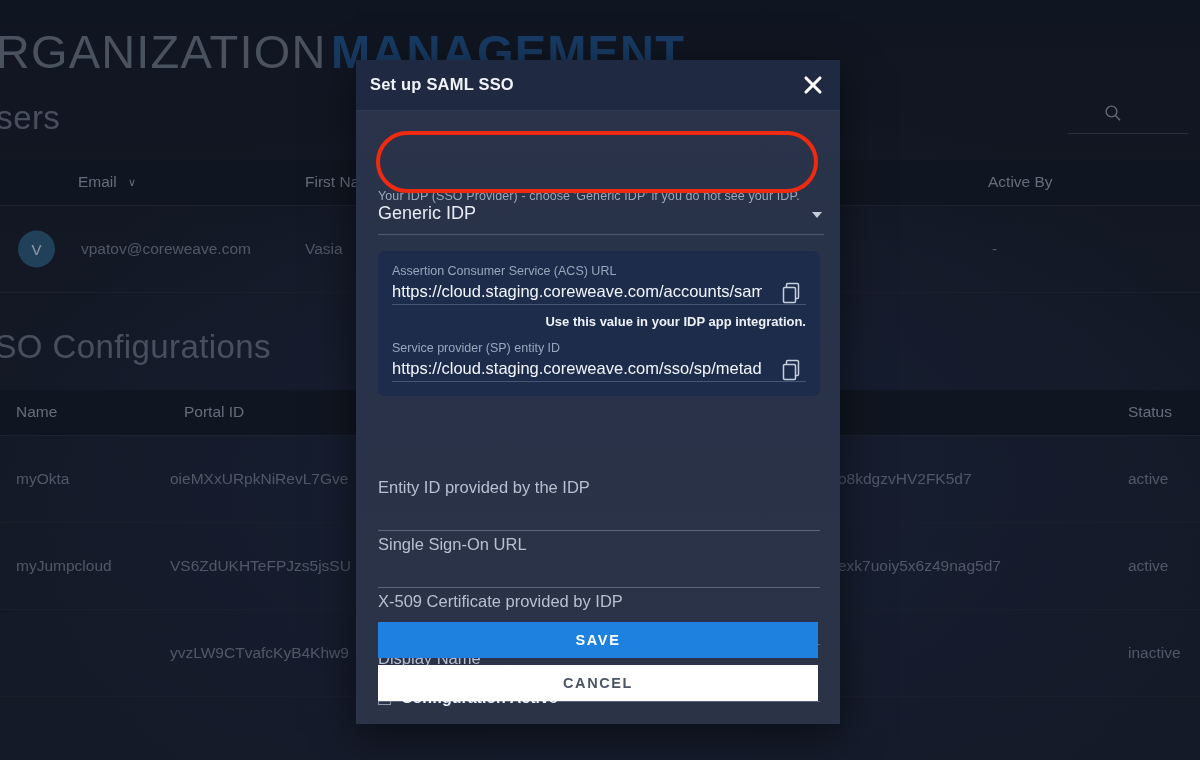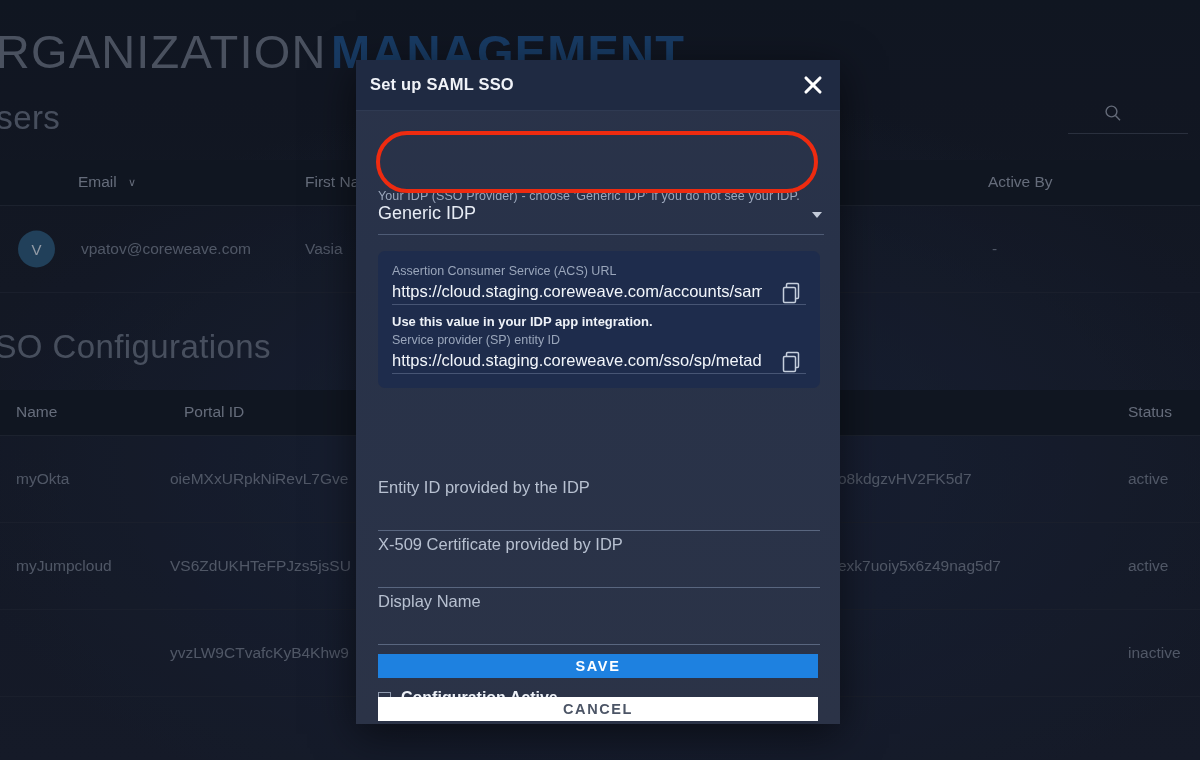--- a/index.html
+++ b/index.html
@@ -251,24 +251,25 @@
   .copy-btn {
     position: absolute;
     right: 2px;
     top: -2px;
     width: 24px;
     height: 26px;
     cursor: pointer;
   }
   .ro-help {
     margin-top: 9px;
-    margin-bottom: 4px;
+    margin-bottom: 12px;
     font-size: 13px;
     font-weight: 700;
     color: #eef2f8;
+    text-align: right;
   }
 
   
   .fields {
     position: absolute;
     left: 22px;
     top: 367px;
     width: 442px;
   }
   .field {
@@ -301,29 +302,28 @@
   .chk-label {
     font-size: 16px;
     font-weight: 700;
     color: #eef2f8;
   }
 
   .btn {
     position: absolute;
     left: 22px;
     width: 440px;
-    height: 24px;
+    height: 36px;
     display: flex;
     align-items: center;
     justify-content: center;
     font-size: 14.5px;
     font-weight: 700;
     letter-spacing: 1.6px;
     cursor: pointer;
-    margin-top: 32px;
   }
   .btn-save {
     top: 562px;
     background: #1e81e0;
     color: #ffffff;
   }
   .btn-cancel {
     top: 605px;
     background: #ffffff;
     color: #4c5566;
@@ -452,20 +452,23 @@
         </div>
       </div>
 
     </div>
 
     <div class="fields">
       <div class="field">
         <span class="field-ph">Entity ID provided by the IDP</span>
       </div>
       <div class="field">
+        <span class="field-ph">Single Sign-On URL</span>
+      </div>
+      <div class="field">
         <span class="field-ph">X-509 Certificate provided by IDP</span>
       </div>
       <div class="field">
         <span class="field-ph">Display Name</span>
       </div>
     </div>
 
     <div class="chk-row">
       <span class="chk-box"></span>
       <span class="chk-label">Configuration Active</span>

